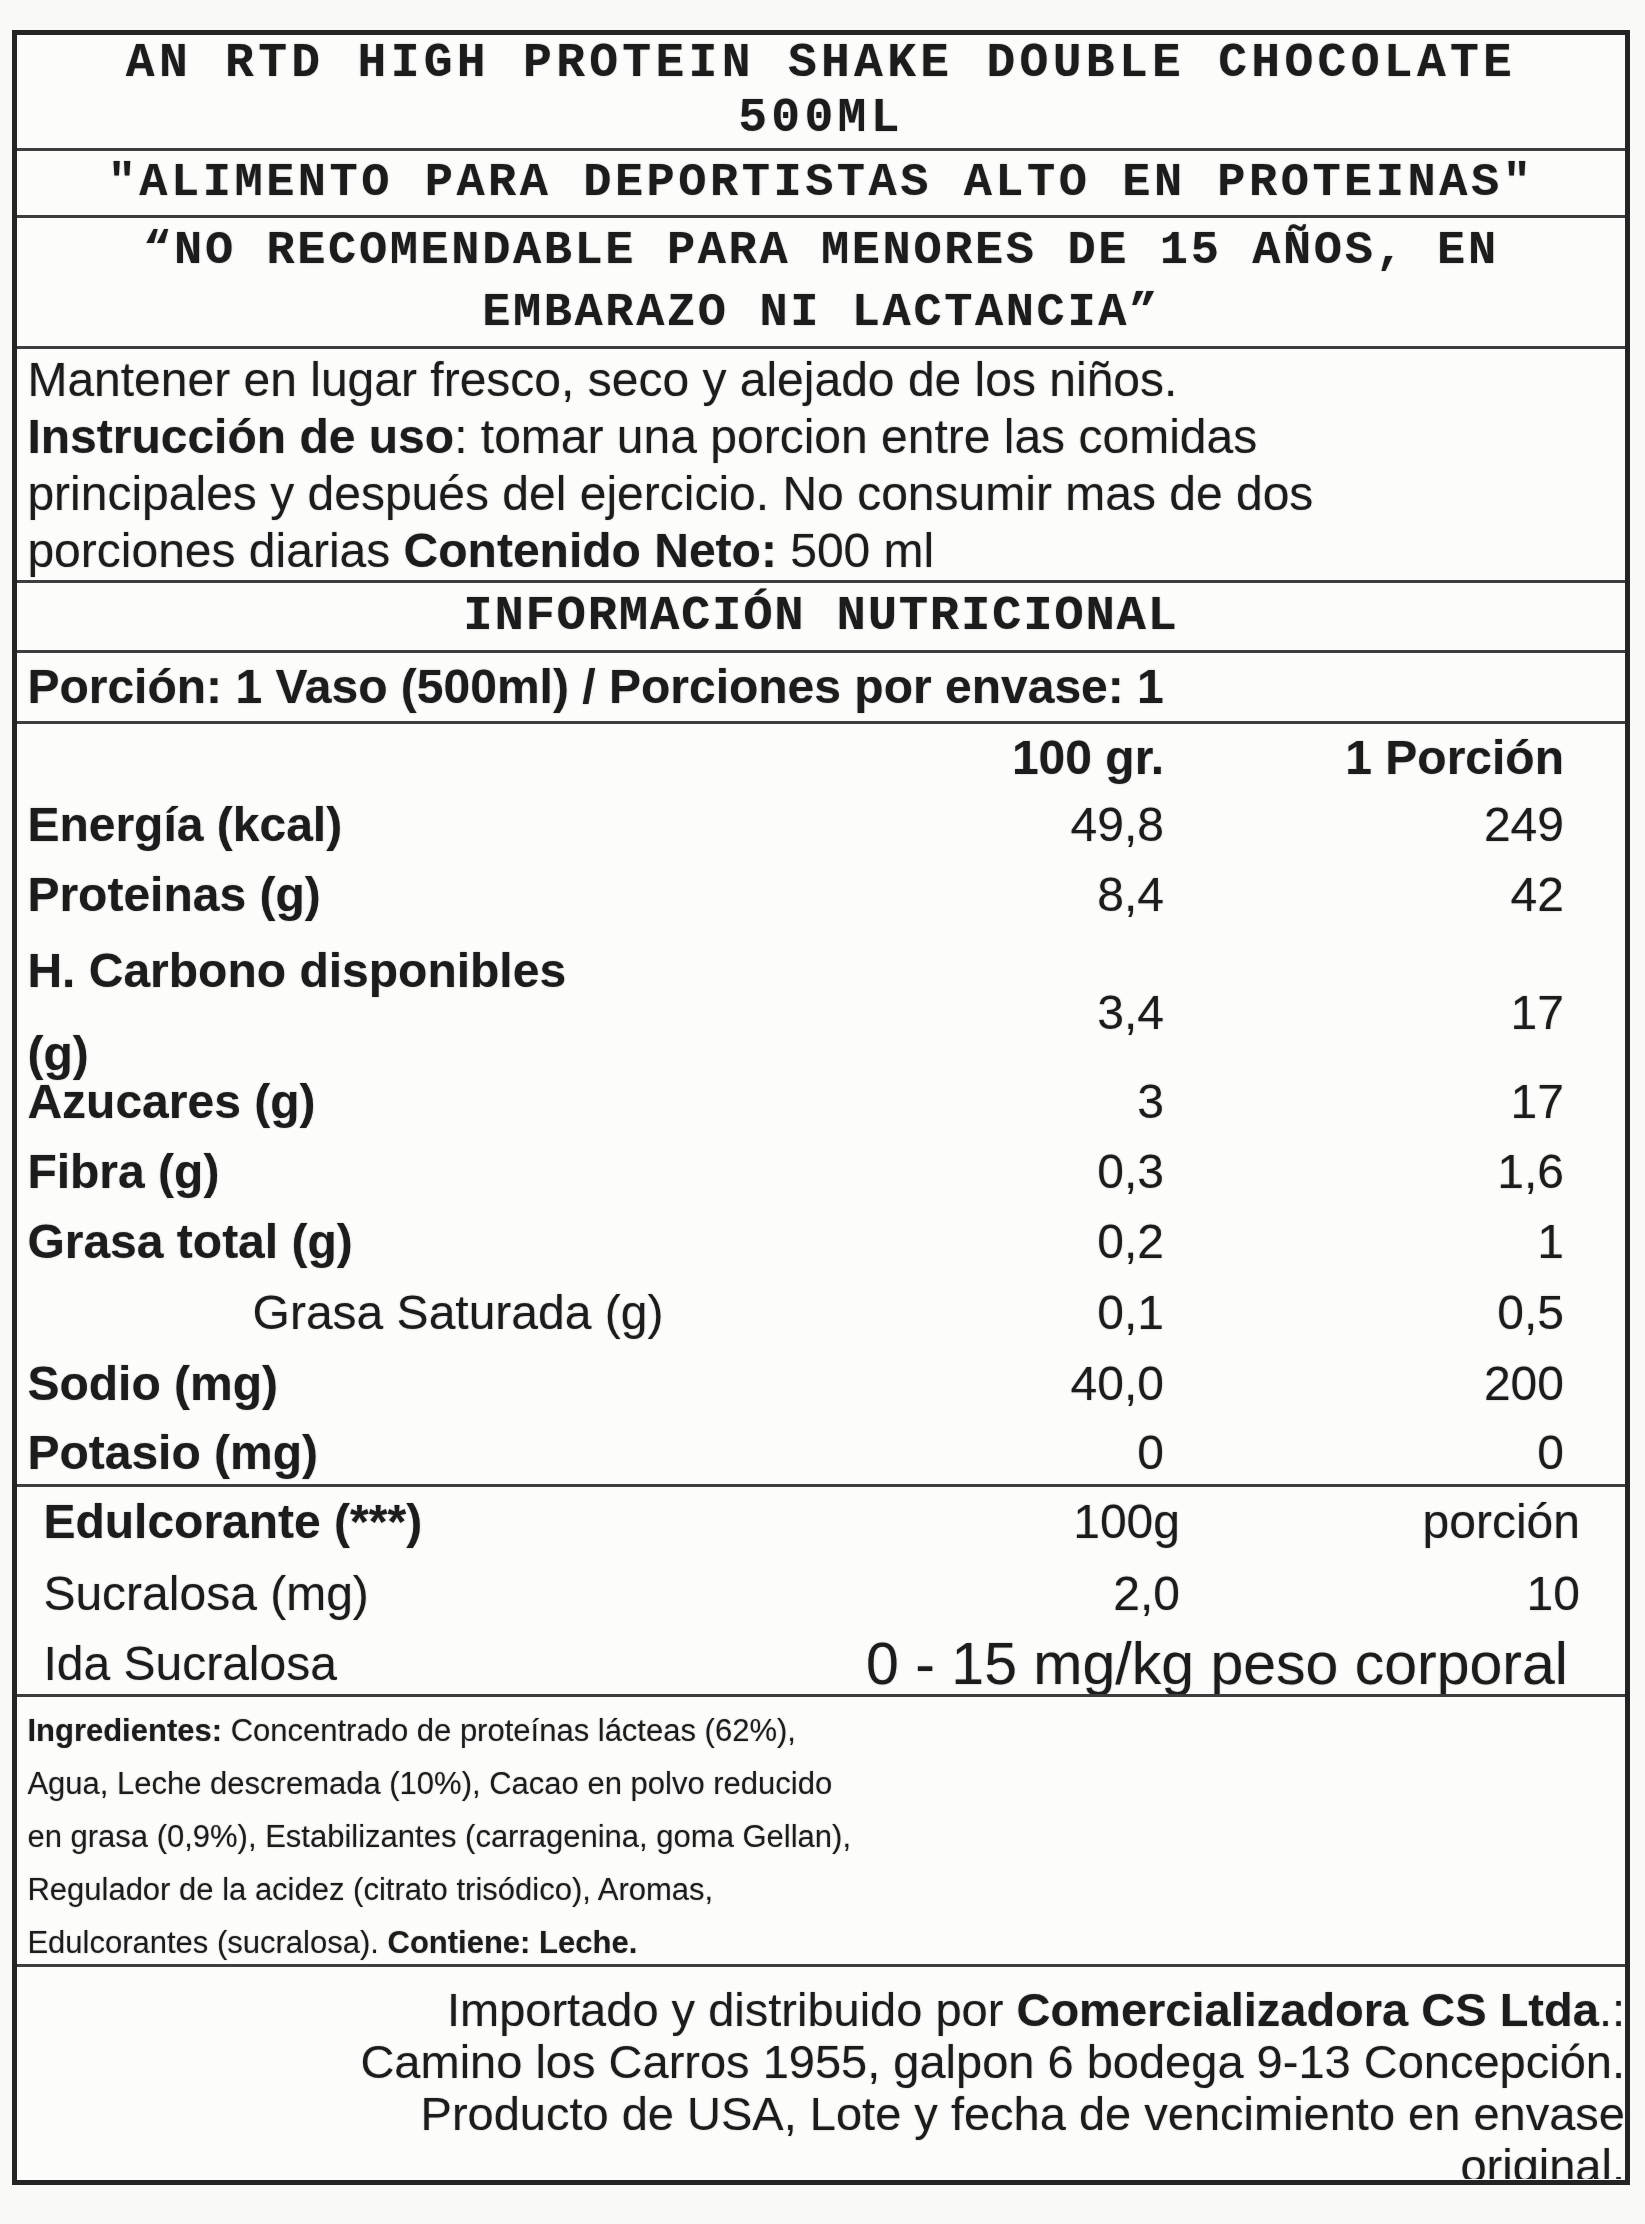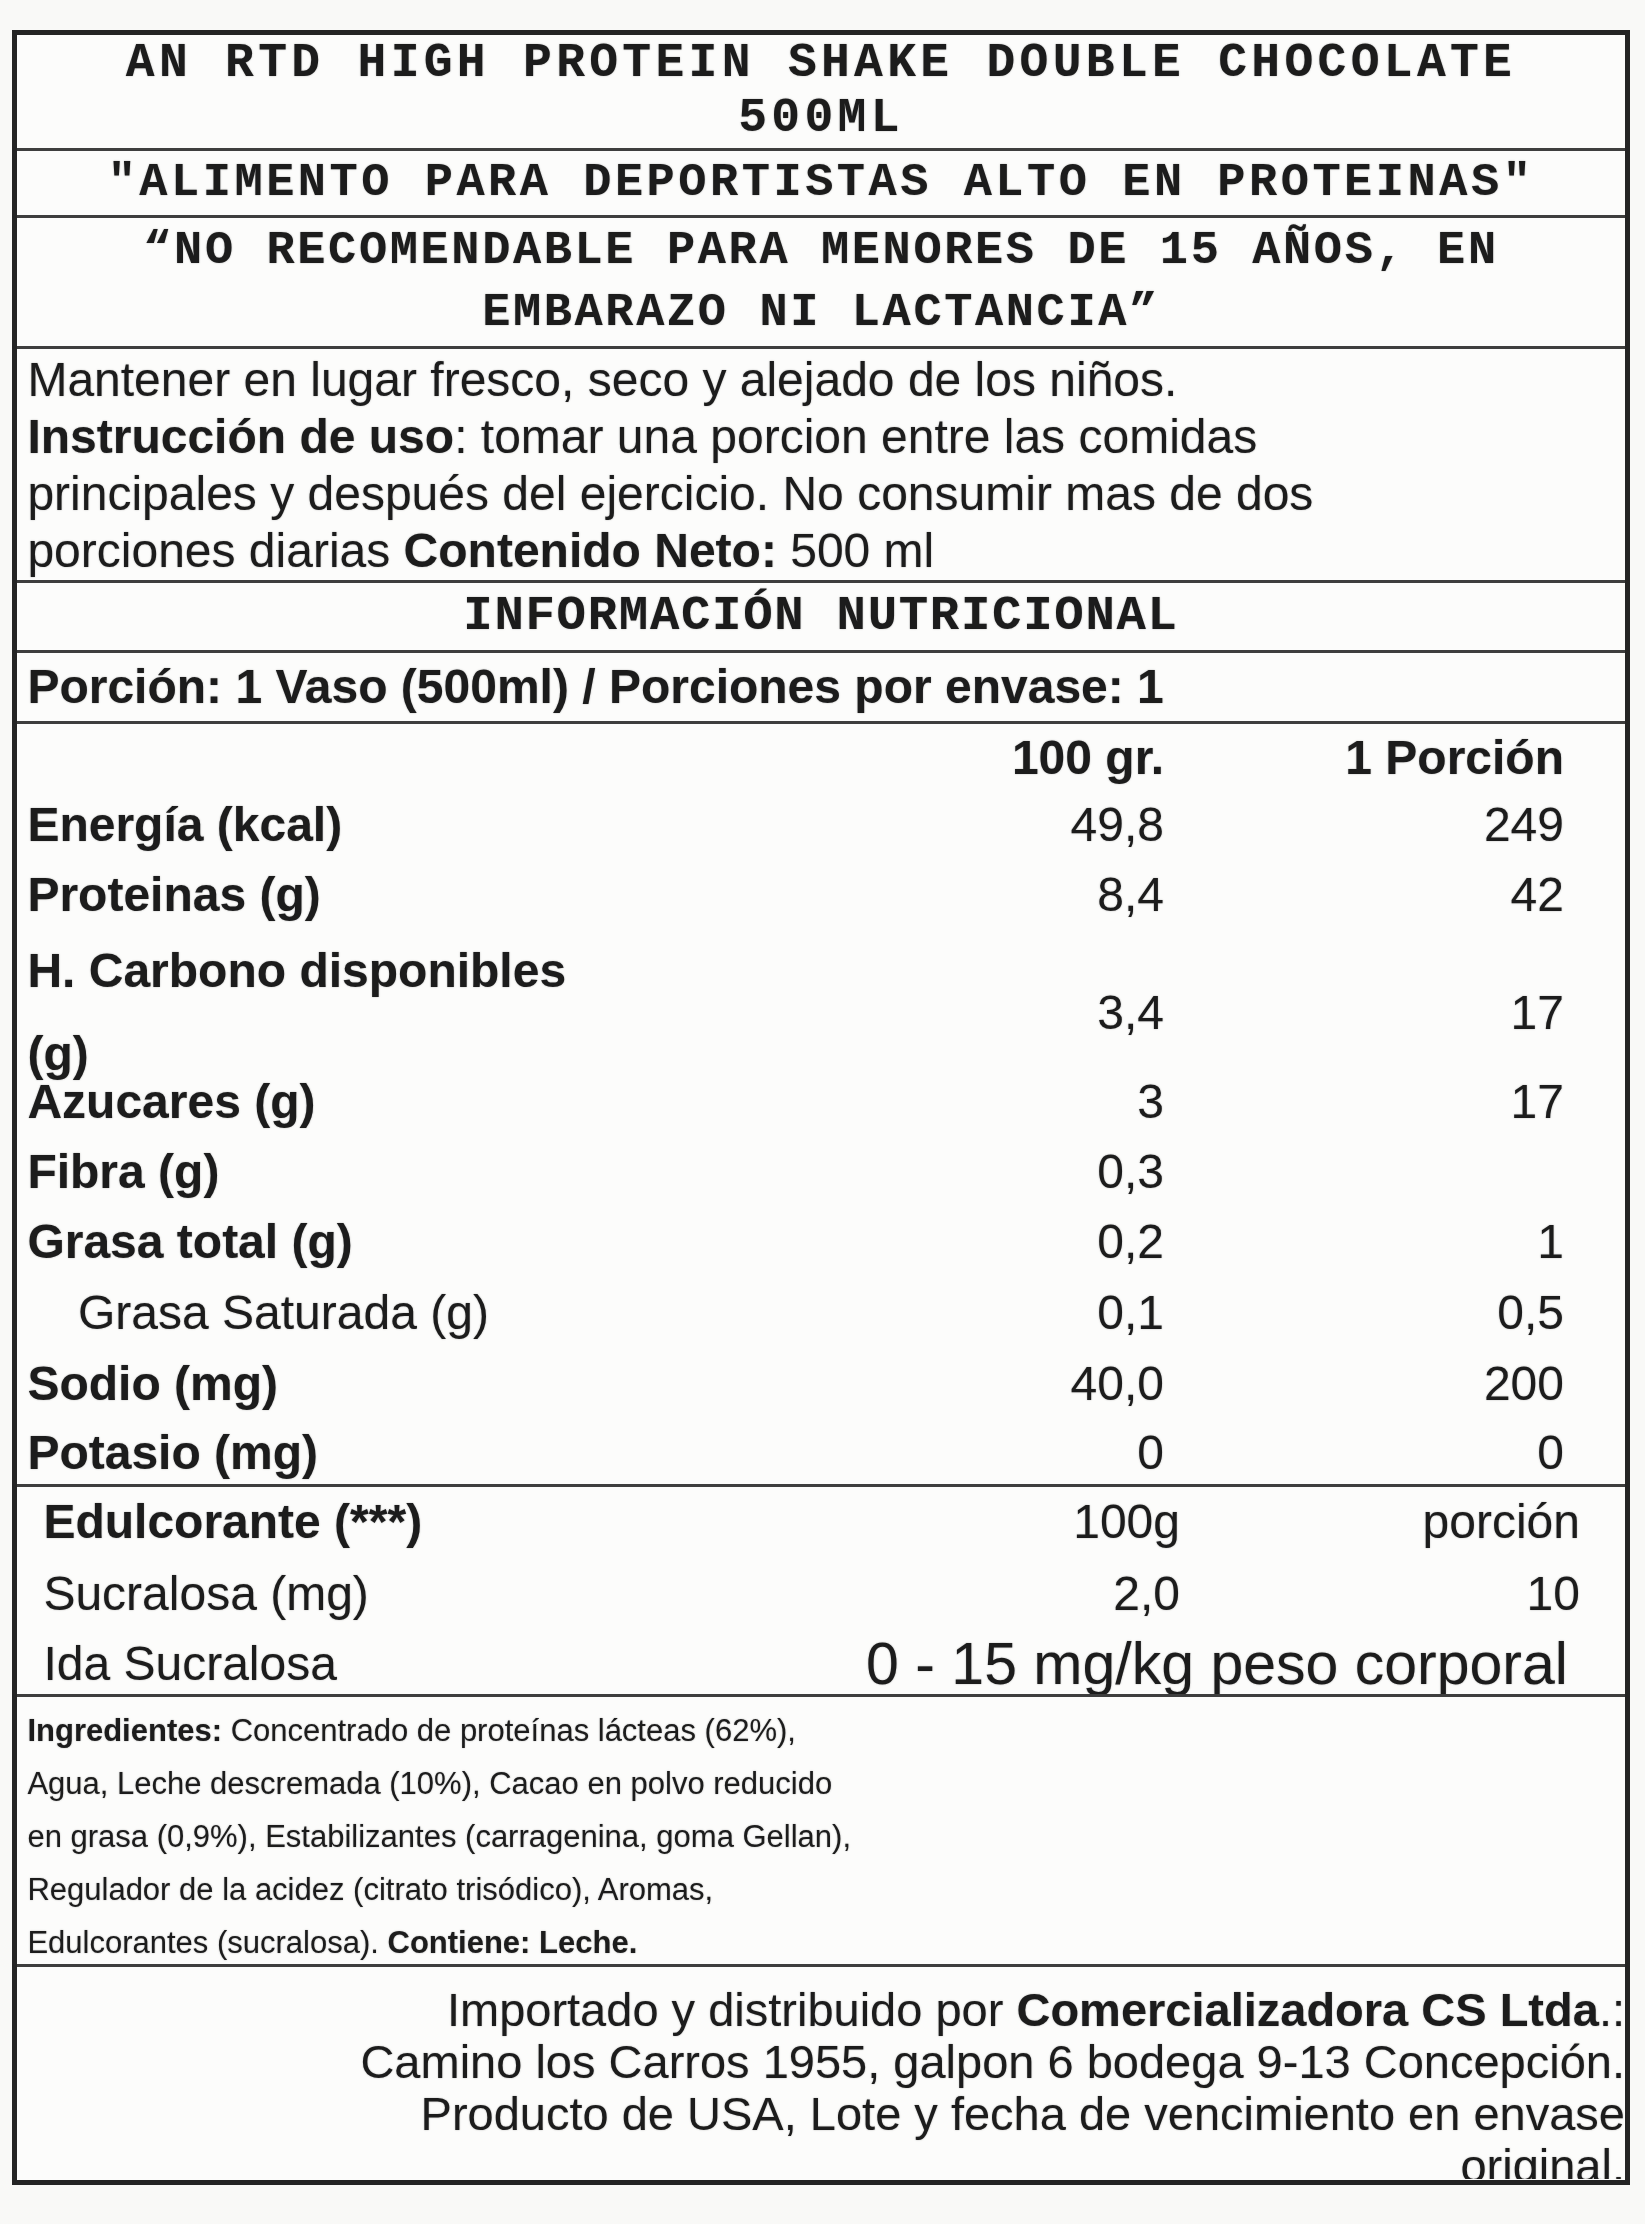--- a/index.html
+++ b/index.html
@@ -24,21 +24,21 @@
   .sec-infotitle{height:70px;font-weight:bold;font-size:49px;letter-spacing:1.7px;}
   .sec-serving{height:71px;font-weight:bold;font-size:48px;display:flex;align-items:center;padding-left:10.4px;}
   .sec-table{height:763px;display:flex;flex-direction:column;padding-top:1.7px;}
   .sec-sweet{height:210px;display:flex;flex-direction:column;padding-left:16px;}
   .sec-ingredients{height:270px;font-size:31px;line-height:53px;padding:7px 10.4px 0 10.4px;text-align:left;}
   .sec-dist{height:215px;font-size:47px;line-height:52px;padding-top:17px;text-align:right;}
 
   .t-row{display:grid;grid-template-columns:821px 326px 400px;align-items:center;flex:none;}
   .t-row .lbl{padding-left:10.4px;font-size:48px;white-space:pre-line;text-align:left;}
   .t-row .lbl.bold{font-weight:bold;}
-  .t-row .lbl.indent{padding-left:61px;}
+  .t-row .lbl.indent{padding-left:61px;text-align:center;}
   .t-row .v1,.t-row .v2{font-size:48px;text-align:right;}
   .t-row .v1.bold,.t-row .v2.bold{font-weight:bold;}
   .t-row .vspan{grid-column:2/4;font-size:59px;text-align:center;}
   .t-row.tall .lbl{line-height:83px;}
 
   .tline{display:block;}
 </style>
 </head>
 <body>
 
@@ -88,20 +88,21 @@
             <span class="v2">17</span>
           </div>
           <div class="t-row" style="height: 70px;">
             <span class="lbl bold">Azucares (g)</span>
             <span class="v1">3</span>
             <span class="v2">17</span>
           </div>
           <div class="t-row" style="height: 70px;">
             <span class="lbl bold">Fibra (g)</span>
             <span class="v1">0,3</span>
+            <span class="v2">1,6</span>
           </div>
           <div class="t-row" style="height: 71px;">
             <span class="lbl bold">Grasa total (g)</span>
             <span class="v1">0,2</span>
             <span class="v2">1</span>
           </div>
           <div class="t-row" style="height: 71px;">
             <span class="lbl indent">Grasa Saturada (g)</span>
             <span class="v1">0,1</span>
             <span class="v2">0,5</span>

